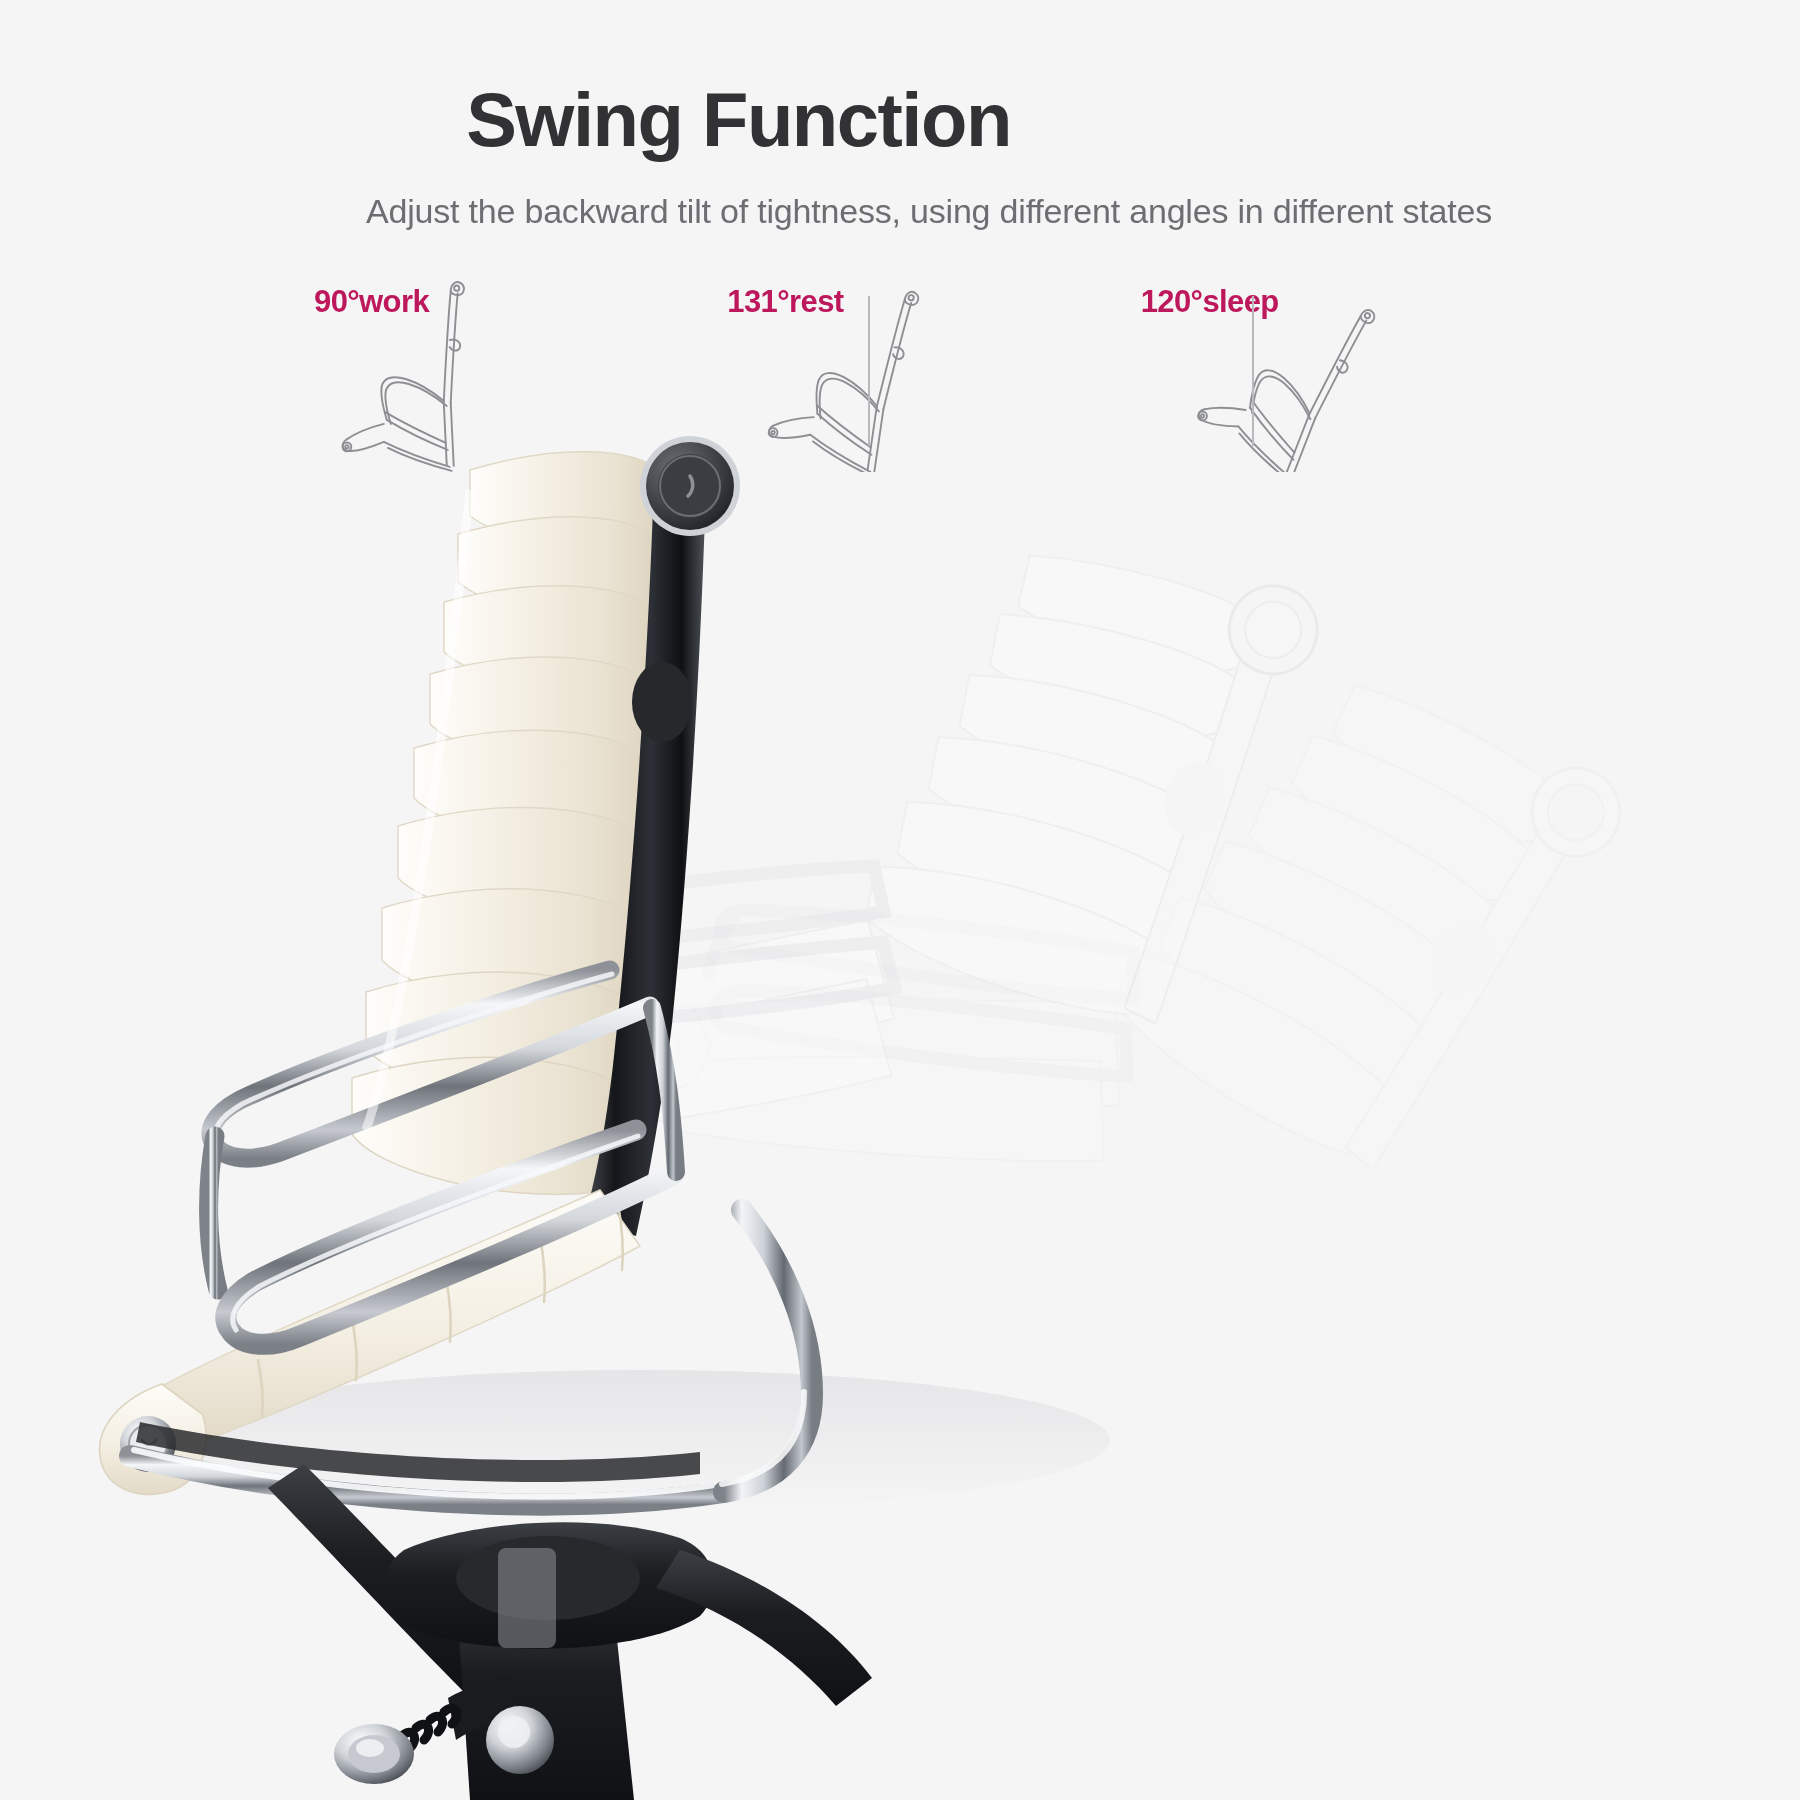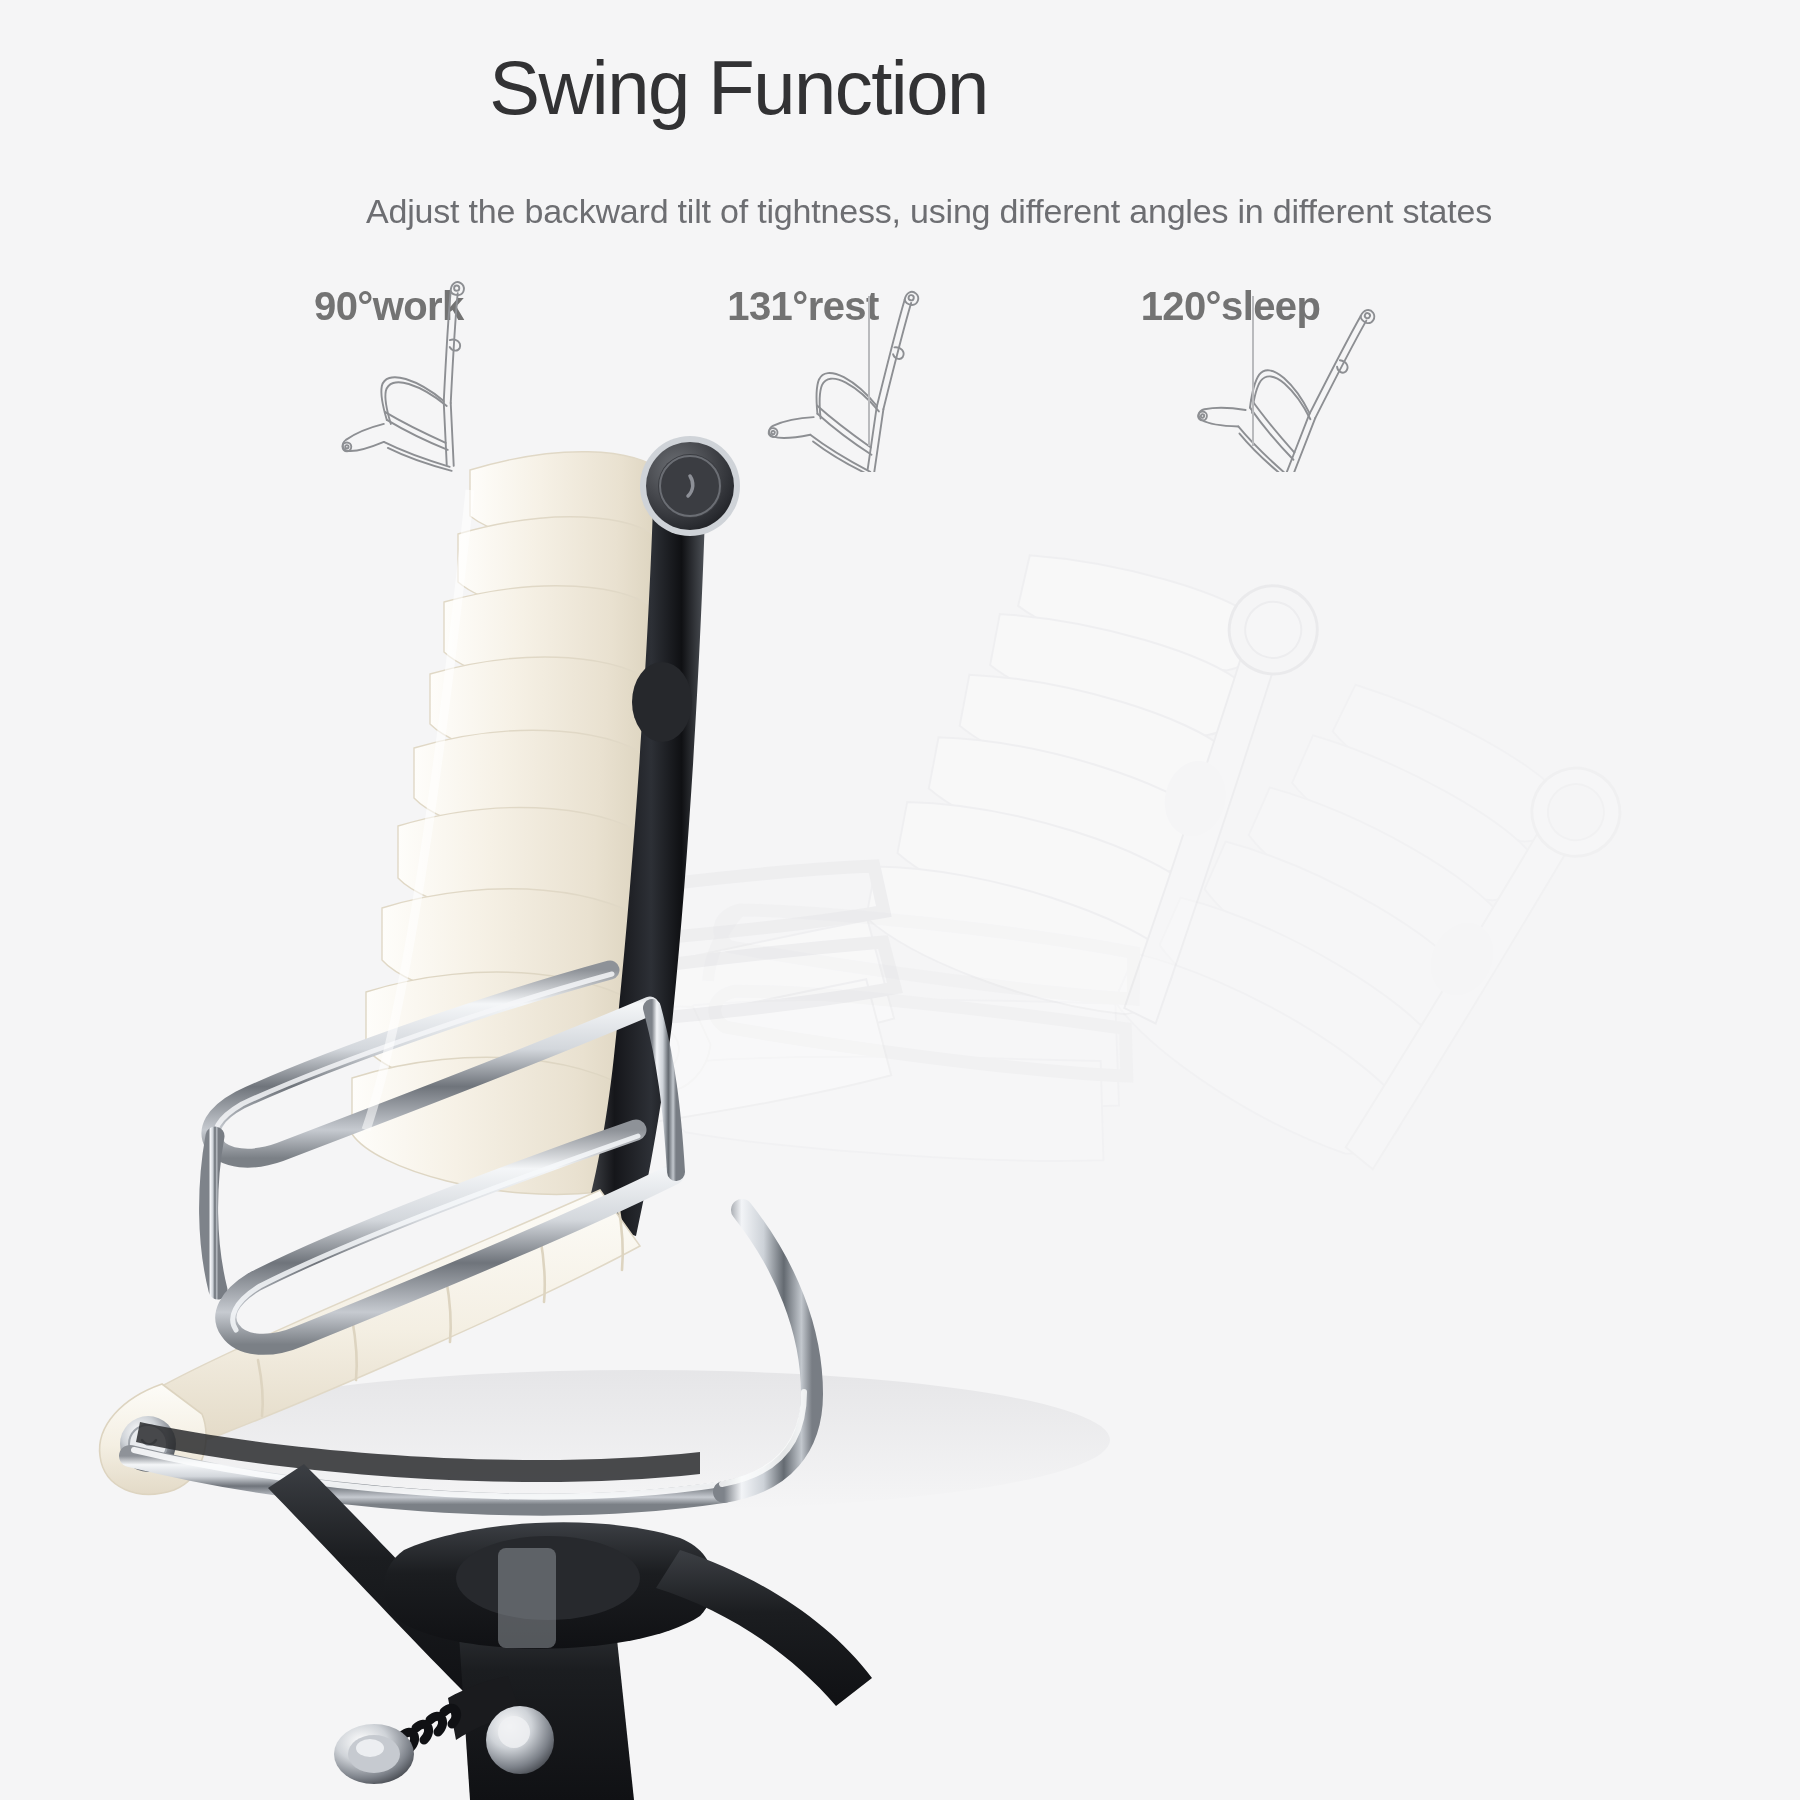--- a/index.html
+++ b/index.html
@@ -11,24 +11,24 @@
     overflow:hidden;
   }
   #stage {
     position:relative;
     width:1800px; height:1800px;
     background:#f5f5f6;
   }
 
   
   .page-title {
-    position:absolute; top:44px; left:0; width:1477px;
+    position:absolute; top:76px; left:0; width:1477px;
     text-align:center;
     font-size:76px;
-    font-weight:400;
+    font-weight:700;
     letter-spacing:-1.5px;
     color:#323234;
     font-family:"Liberation Sans", sans-serif;
   }
   .page-subtitle {
     position:absolute; top:192px; left:0; width:1800px;
     text-align:center;
     font-size:34px;
     font-weight:400;
     color:#6d6e72;
@@ -48,23 +48,23 @@
     position:relative;
     flex:1 1 0;
     height:210px;
     display:flex;
     align-items:flex-start;
     justify-content:flex-start;
   }
   .angle-label {
     position:absolute;
     top:22px; left:34px;
-    font-size:40px;
+    font-size:31px;
     font-weight:700;
-    color:#737373;
+    color:#be185d;
     letter-spacing:-0.6px;
     white-space:nowrap;
   }
   .angle-icon {
     position:absolute;
     top:0px; left:0px;
     width:100%; height:210px;
     pointer-events:none;
   }
   .angle-div {

